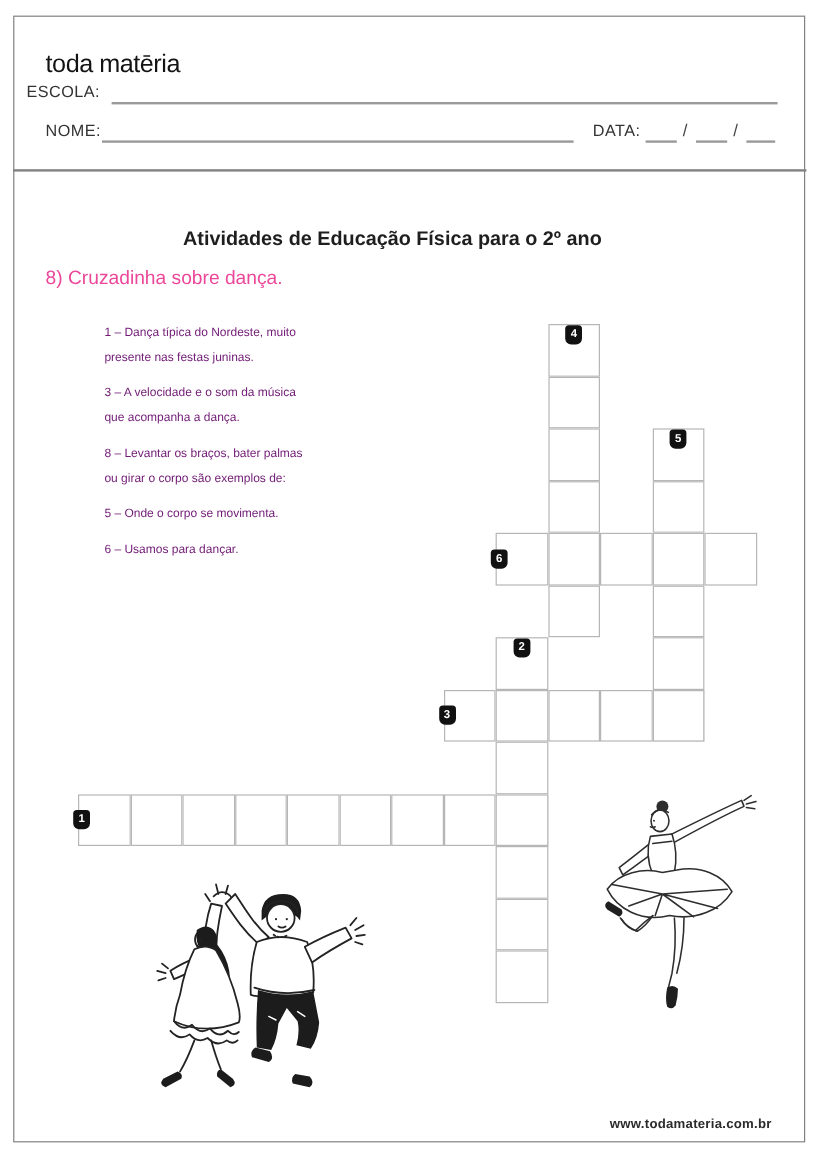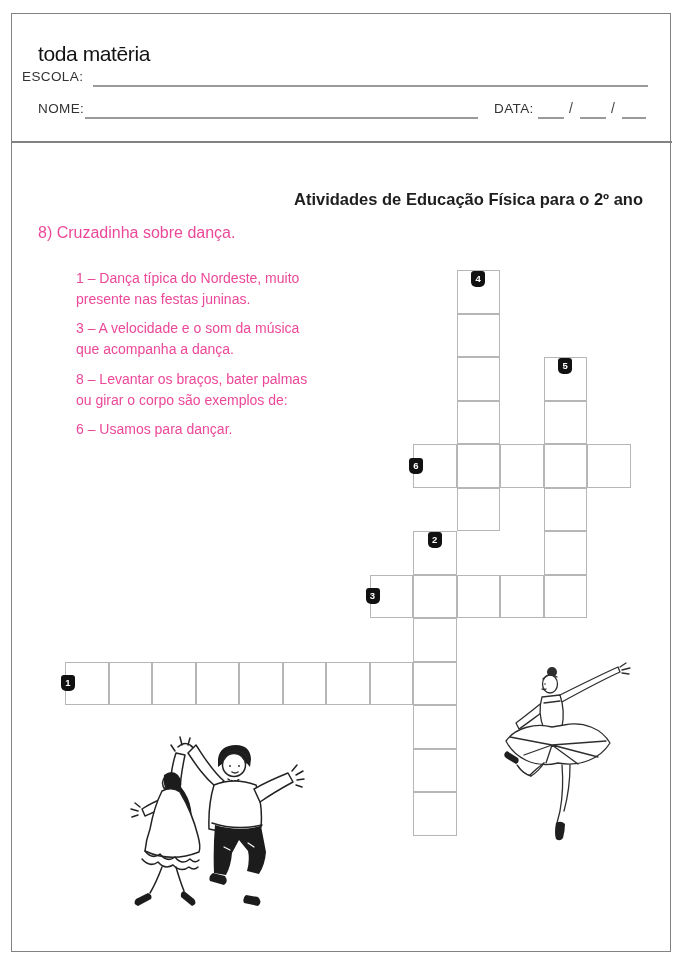--- a/index.html
+++ b/index.html
@@ -17,31 +17,31 @@
   .logo{
     position:absolute;left:38px;top:42px;font-size:21px;font-weight:400;
     letter-spacing:-0.4px;color:#131313;
   }
   .field-label{
     position:absolute;font-size:13.5px;font-weight:500;color:#333333;letter-spacing:0.4px;
   }
   .fill-line{position:absolute;height:2px;background:#9a9a9a;}
   .date-slash{position:absolute;font-size:14px;color:#444444;top:100px;}
   .title{
-    position:absolute;left:11px;top:190px;width:632px;text-align:right;
+    position:absolute;left:11px;top:190px;width:632px;text-align:center;
     font-size:16.5px;font-weight:700;color:#1e1e1e;
   }
   .question{
     position:absolute;left:38px;top:224px;font-size:16px;color:#ec4899;
   }
   .clues{
     position:absolute;left:75px;top:268px;width:330px;
   }
   .clues p{
-    margin:0 0 9px 1px;font-size:14px;line-height:20.7px;color:#ec4899;
+    margin:0 0 9px 12px;font-size:10px;line-height:20.7px;color:#701a75;
     white-space:pre-line;
   }
   .crossword{position:absolute;left:0;top:0;width:685px;height:967px;pointer-events:none;}
   .cell{
     position:absolute;box-sizing:border-box;background:#ffffff;
     border:1px solid #b6b6b6;
   }
   .badge{
     position:absolute;width:14px;height:16px;border-radius:3px 3px 5px 5px;
     background:#111111;color:#ffffff;font-size:9.5px;font-weight:700;
@@ -79,20 +79,21 @@
   <div class="title">Atividades de Educação Física para o 2º ano</div>
   <div class="question">8) Cruzadinha sobre dança.</div>
 
   <div class="clues">
     <p>1 – Dança típica do Nordeste, muito
 presente nas festas juninas.</p>
     <p>3 – A velocidade e o som da música
 que acompanha a dança.</p>
     <p>8 – Levantar os braços, bater palmas
 ou girar o corpo são exemplos de:</p>
+    <p>5 – Onde o corpo se movimenta.</p>
     <p>6 – Usamos para dançar.</p>
   </div>
 
   <div class="crossword">
       <div class="cell" style="left: 456.5px; top: 270px; width: 43.5px; height: 43.5px; border-color: rgb(182, 182, 182);"></div>
       <div class="cell" style="left: 456.5px; top: 313.5px; width: 43.5px; height: 43.5px; border-color: rgb(182, 182, 182);"></div>
       <div class="cell" style="left: 456.5px; top: 357px; width: 43.5px; height: 43.5px; border-color: rgb(182, 182, 182);"></div>
       <div class="cell" style="left: 456.5px; top: 400.5px; width: 43.5px; height: 43.5px; border-color: rgb(182, 182, 182);"></div>
       <div class="cell" style="left: 456.5px; top: 444px; width: 43.5px; height: 43.5px; border-color: rgb(182, 182, 182);"></div>
       <div class="cell" style="left: 456.5px; top: 487.5px; width: 43.5px; height: 43.5px; border-color: rgb(182, 182, 182);"></div>
@@ -209,14 +210,15 @@
       <path d="M58,102 q-6,9 -13,13 q-8,-2 -13,-10"></path>
       <path d="M58,102 q-8,6 -14,12 M45,115 q-9,-3 -14,-11"></path>
       <path d="M30,103 l-10,-6 q-4,-4 1,-7 l11,7 q2,4 -2,6 z" fill="#1f1f1f" stroke="none"></path>
 
       <path d="M76,104 q2,24 -2,46 q-2,8 -3,12"></path>
       <path d="M84,104 q0,24 -6,46"></path>
       <path d="M70,162 q-2,10 0,16 q4,3 7,-1 q2,-8 2,-14 q-4,-4 -9,-1 z" fill="#1f1f1f" stroke="none"></path>
     </g>
   </svg>
 
+  <div class="footer-url">www.todamateria.com.br</div>
 
 </div>
 
 </body></html>

